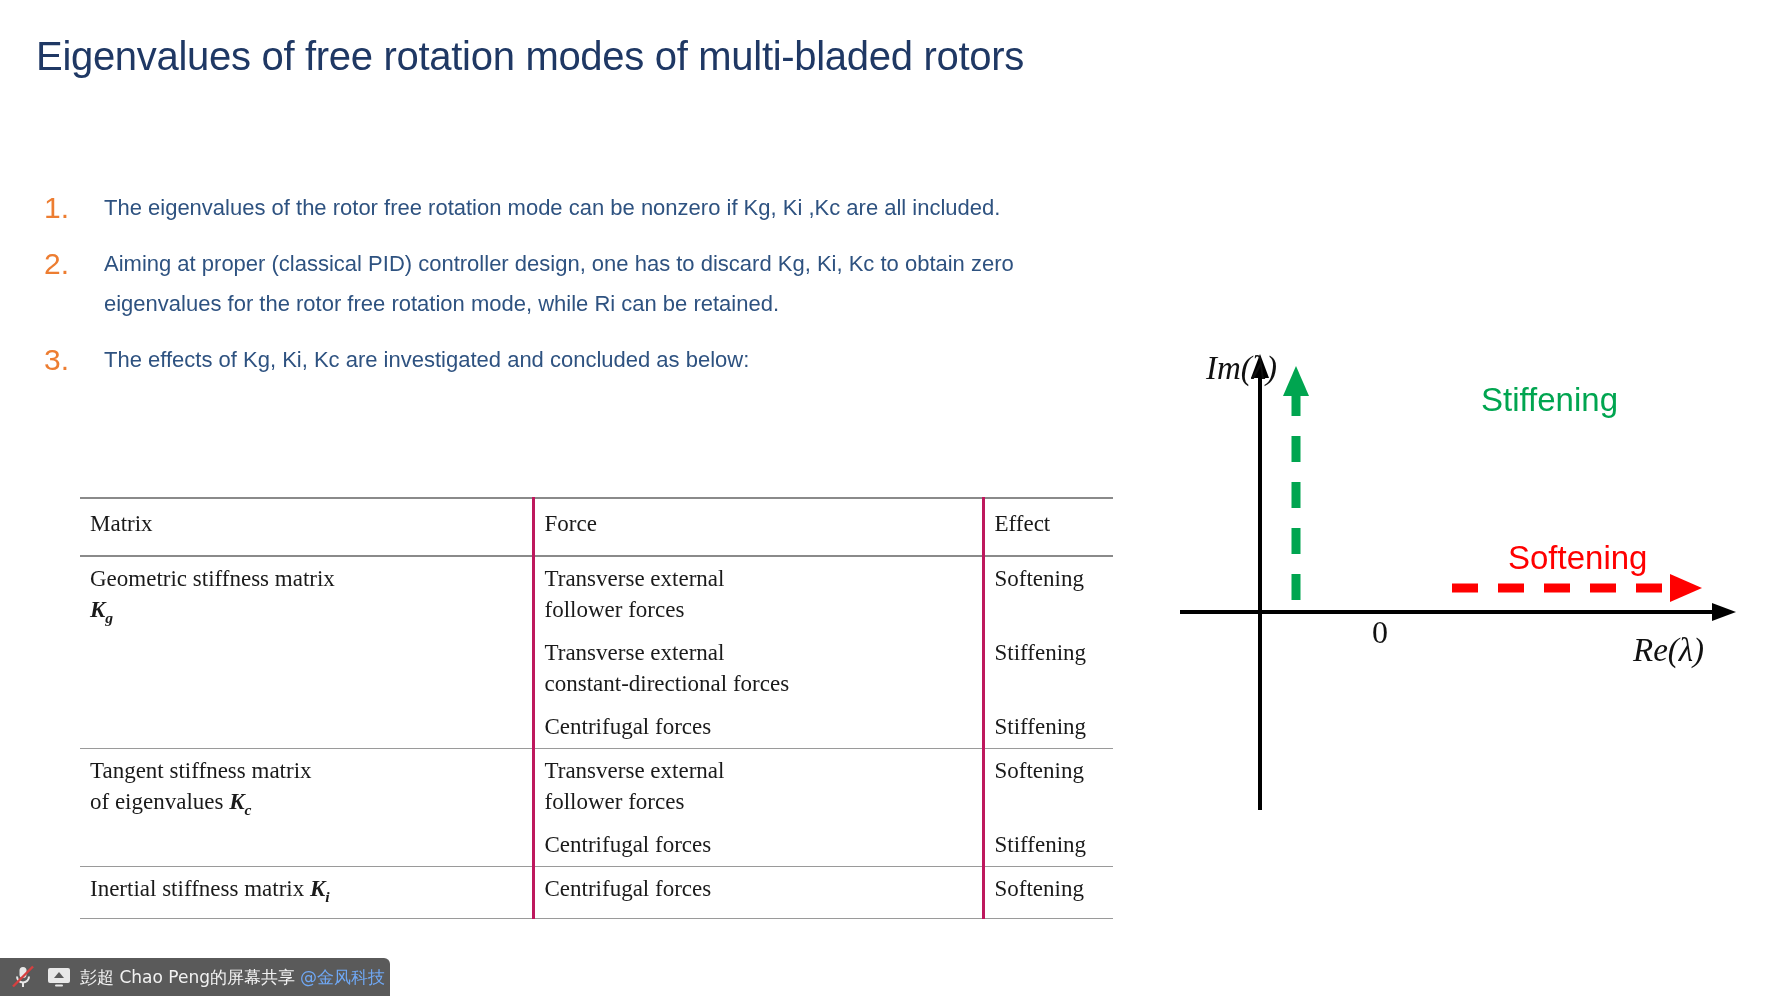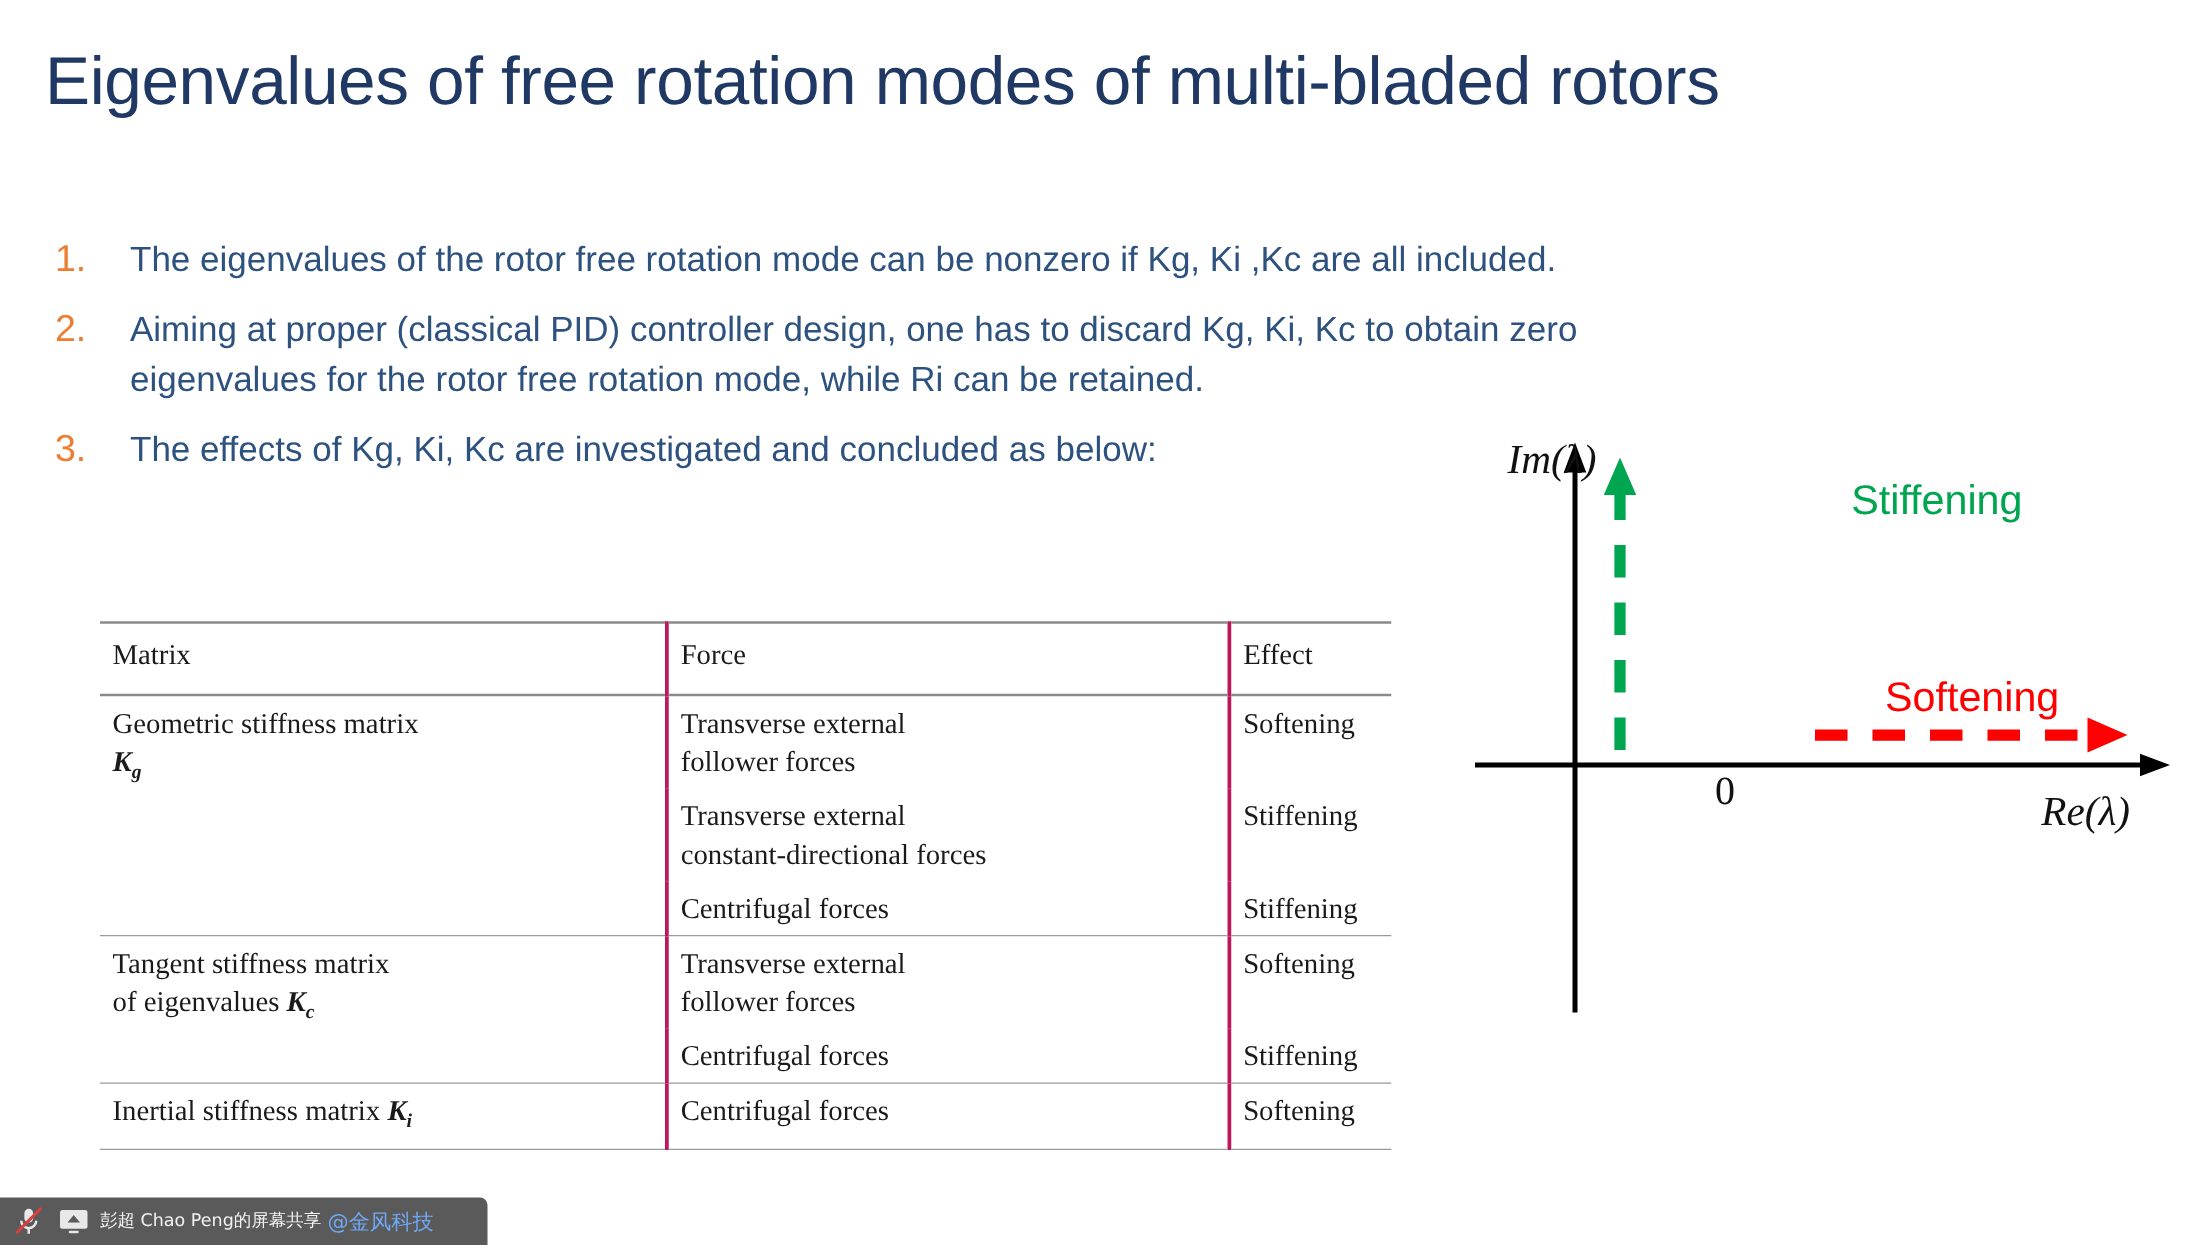--- a/index.html
+++ b/index.html
@@ -8,21 +8,21 @@
     background:#ffffff;
     font-family:"Liberation Sans", sans-serif;
     position:relative;
     overflow:hidden;
   }
   .slide{position:absolute;inset:0;background:#fff;}
 
   
   .title{
     position:absolute;left:36px;top:34px;
-    font-size:54px;
+    font-size:40px;
     color:#1F3864;
     font-family:"Liberation Sans", sans-serif;
     font-weight:400;
     letter-spacing:-0.3px;
     white-space:nowrap;
   }
 
   
   .conclusions-heading{
     position:absolute;left:50px;top:129px;
@@ -36,21 +36,21 @@
   .list-item{display:flex;align-items:flex-start;margin-bottom:16px;}
   .list-num{
     color:#ED7D31;
     font-size:30px;
     width:60px;
     flex:0 0 60px;
     line-height:40px;
   }
   .list-text{
     color:#2E5280;
-    font-size:28px;
+    font-size:22px;
     line-height:40px;
     flex:1 1 auto;
   }
   .list-text .l2{display:block;}
 
   
   .tbl-wrap{
     position:absolute;left:80px;top:497px;width:1033px;
     font-family:"Liberation Serif", serif;
     color:#1a1a1a;
@@ -118,21 +118,21 @@
     position:absolute;left:0;bottom:0;
     height:38px;width:390px;
     background:#5A5A5A;
     border-top-right-radius:6px;
     display:flex;align-items:center;
     padding-left:8px;
     box-sizing:border-box;
   }
   .sharebar .icn{width:30px;height:24px;margin-right:6px;position:relative;flex:0 0 auto;}
   .sharebar .share-text{
-    color:#f2f2f2;font-size:14px;white-space:nowrap;
+    color:#f2f2f2;font-size:17px;white-space:nowrap;
     font-family:"DejaVu Sans", sans-serif;
   }
   .sharebar .share-org{
     color:#6FA8F5;font-size:17px;white-space:nowrap;margin-left:5px;
     font-family:"DejaVu Sans", sans-serif;
   }
 </style>
 </head>
 <body>
 

